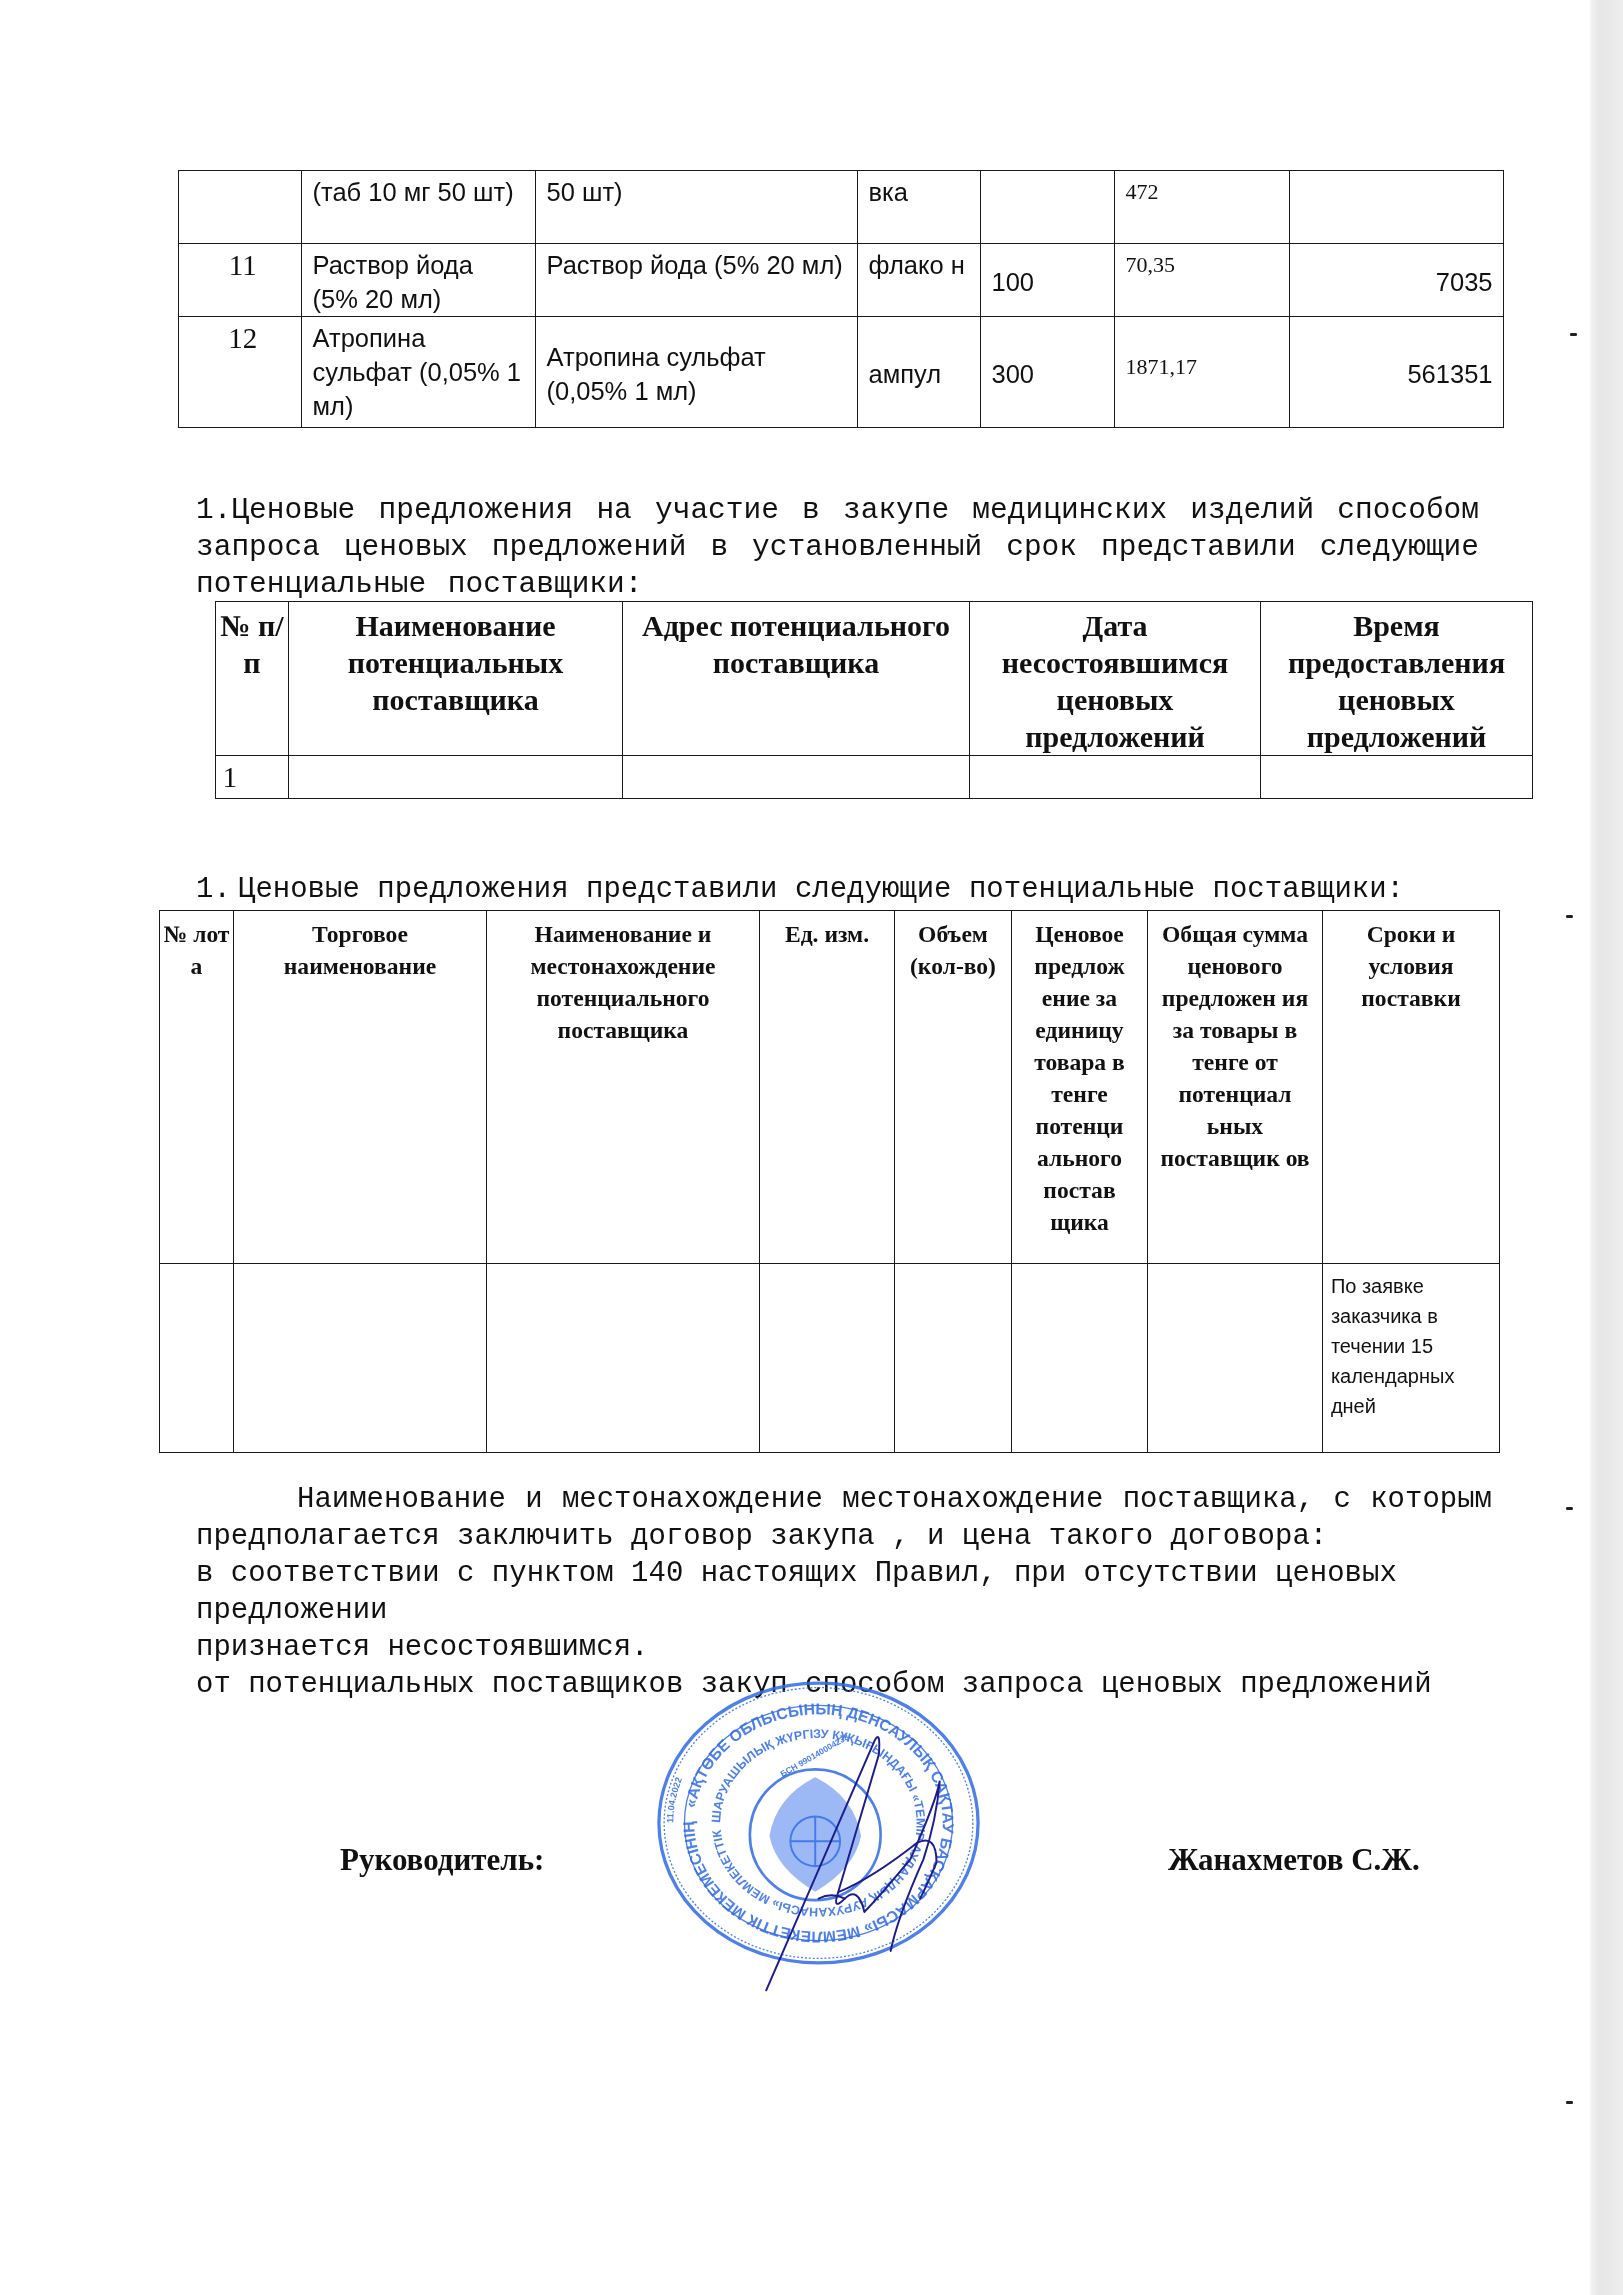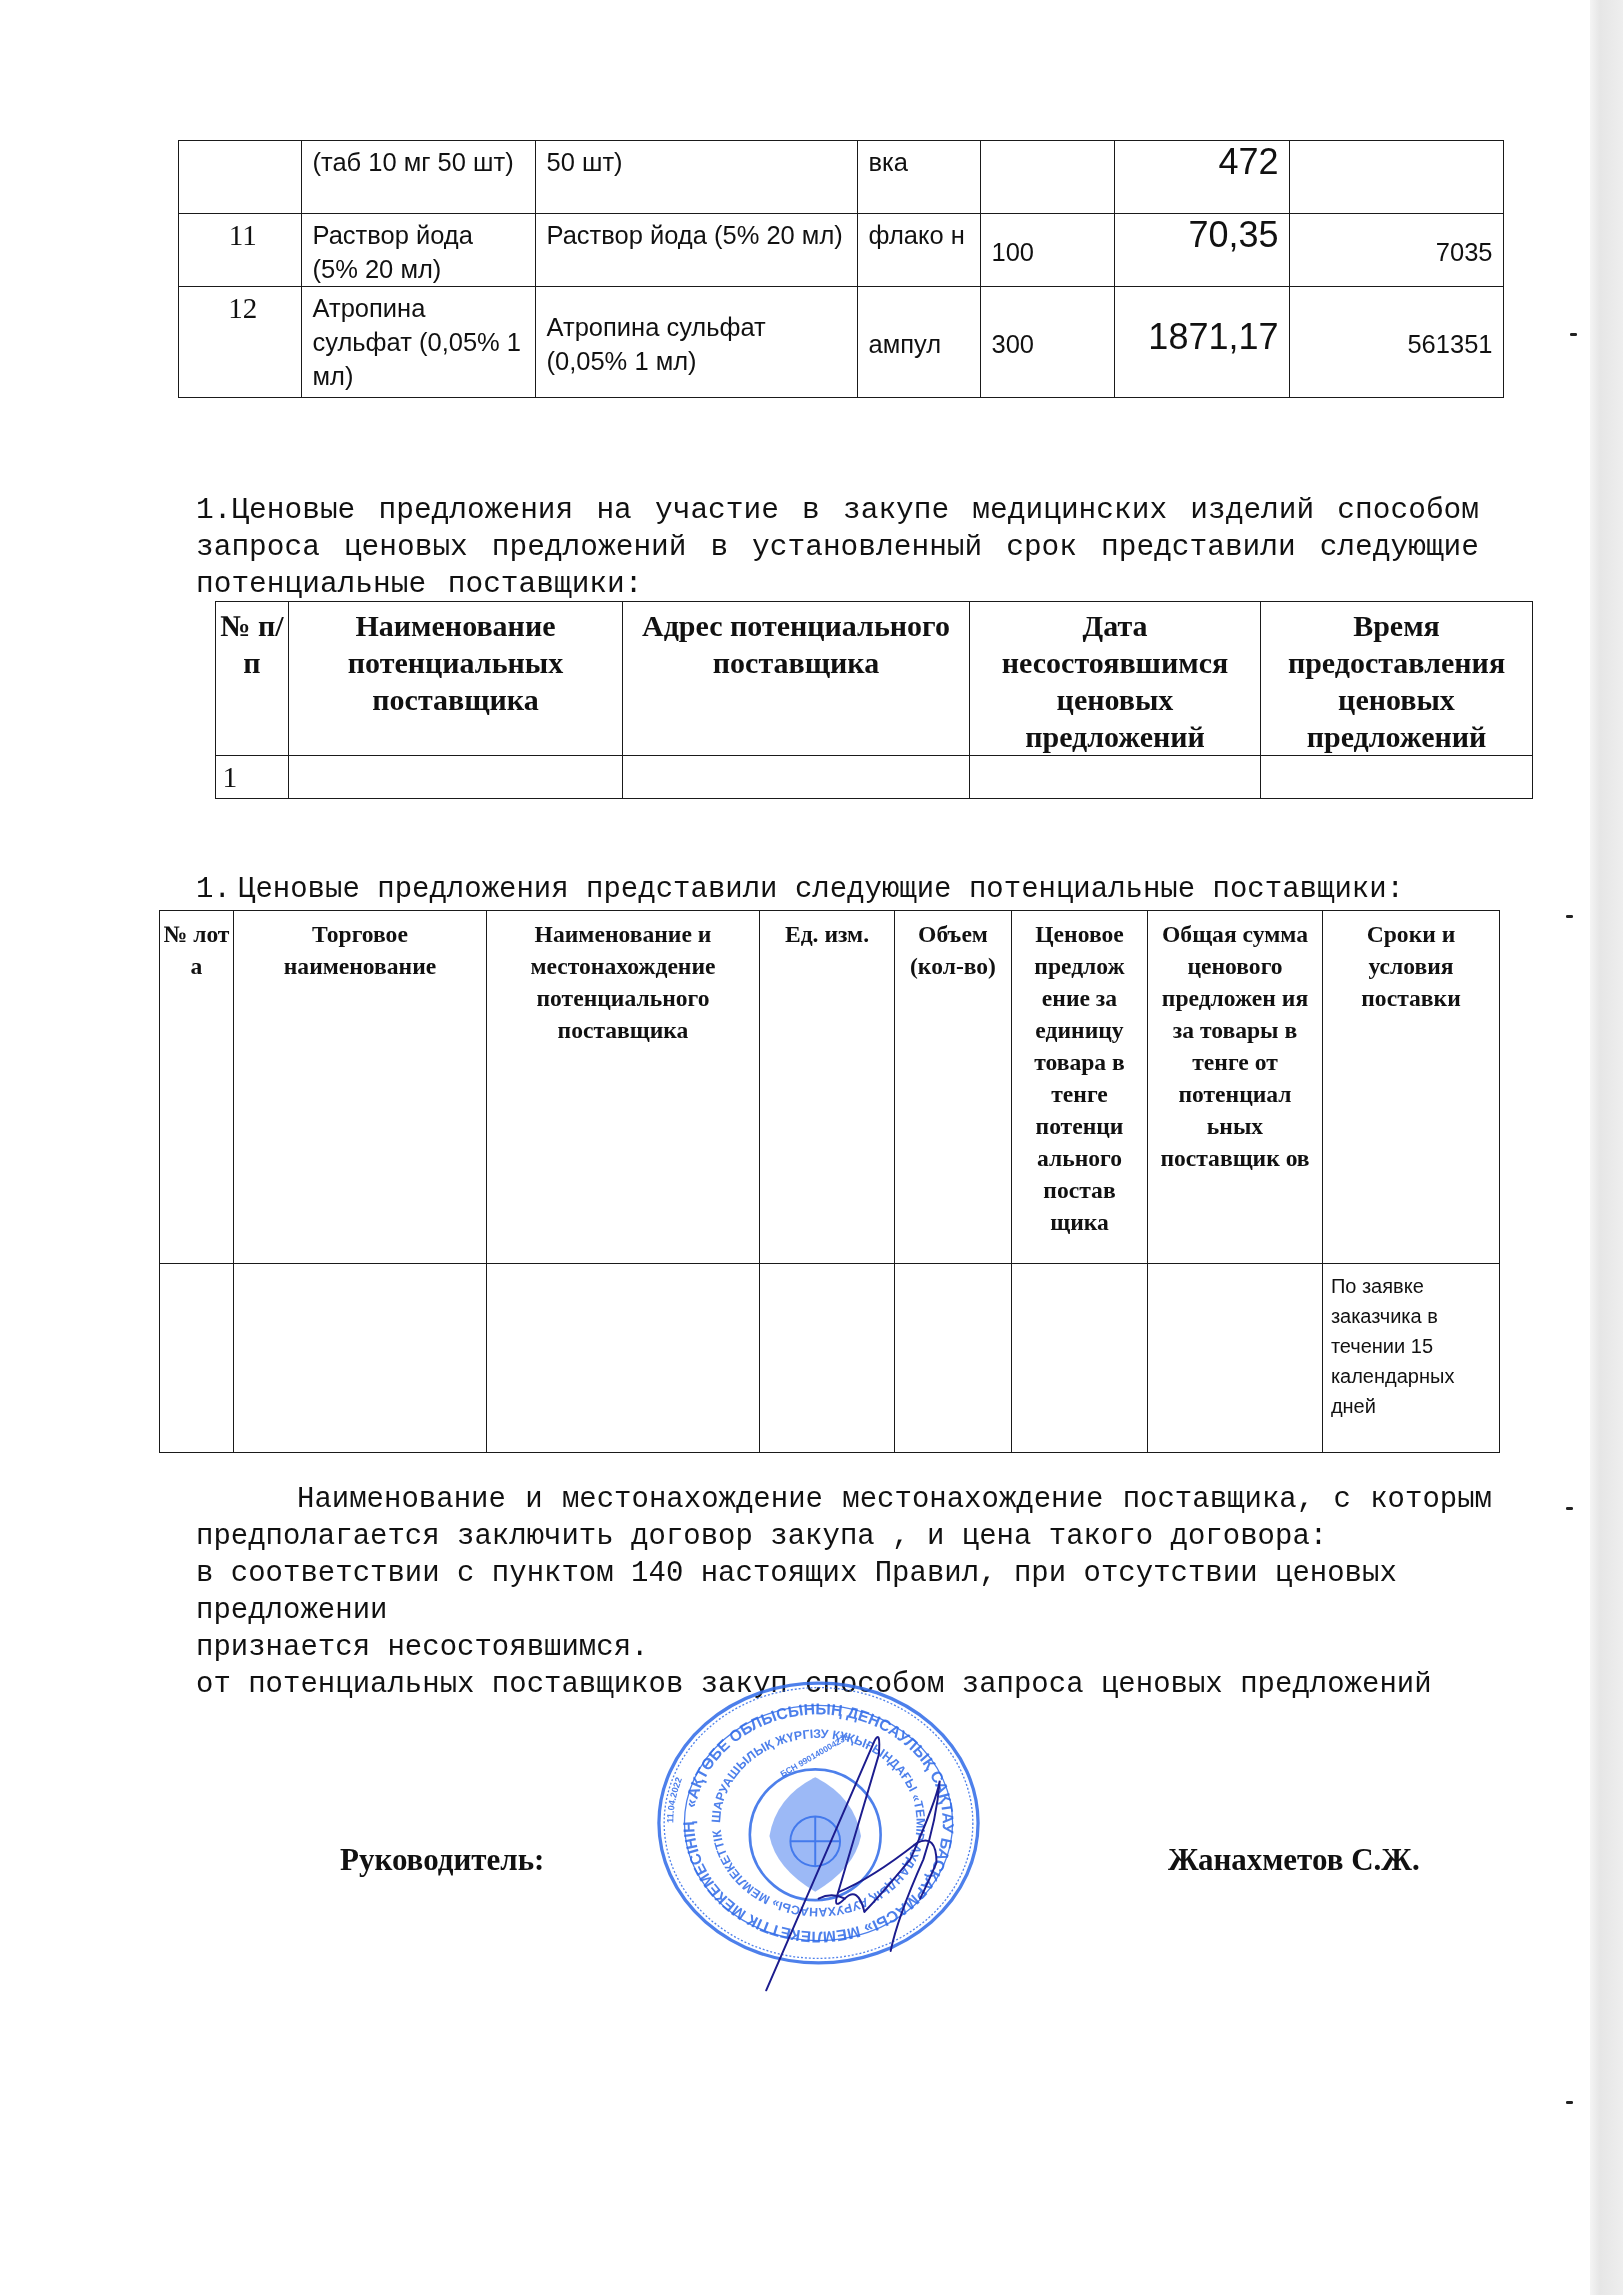--- a/index.html
+++ b/index.html
@@ -11,24 +11,24 @@
   }
   .shadow-edge {
     position:absolute; top:0; right:0; width:33px; height:2295px;
     background:linear-gradient(to right,#f4f4f4 0%,#e6e6e6 30%,#eeeeee 100%);
   }
   .margin-mark { position:absolute; width:6.5px; height:2.6px; background:#222; border-radius:1.3px; }
   table.grid { position:absolute; border-collapse:collapse; table-layout:fixed; }
   table.grid td, table.grid th { border:1.6px solid #1a1a1a; padding:0; vertical-align:top; }
 
   
-  #t1 { left:178px; top:140px; width:1325px; }
+  #t1 { left:178px; top:170px; width:1325px; }
   #t1 td { font-family:"Liberation Sans", sans-serif; font-size:25.5px; line-height:34px; padding:3.9px 10.5px 0 10.5px; }
   #t1 td.num { font-family:"Liberation Serif", serif; font-size:29px; text-align:center; padding-left:8px; padding-right:2.6px; }
-  #t1 td.price { font-family:Liberation Sans, sans-serif; font-size:36px; text-align:right; }
+  #t1 td.price { font-family:Liberation Serif, serif; font-size:22px; text-align:left; }
   #t1 td.total { font-family:"Liberation Sans", sans-serif; text-align:right; vertical-align:middle; }
   #t1 td.qty { vertical-align:middle; }
 
   .para { position:absolute; font-family:Liberation Mono, monospace; font-size:29.5px; line-height:37px; text-align:justify; }
   #p1 { left:196px; top:492px; width:1283px; text-align-last:left; word-spacing:3.9px; }
 
   
   #t2 { left:215px; top:601px; width:1317px; }
   #t2 th { font-family:"Liberation Serif", serif; font-weight:bold; font-size:30px; line-height:37px; text-align:center; padding:5.2px 2.6px 0 2.6px; }
   #t2 td { font-size:29.5px; line-height:37px; padding:2.6px 6.5px; height:33px; }

